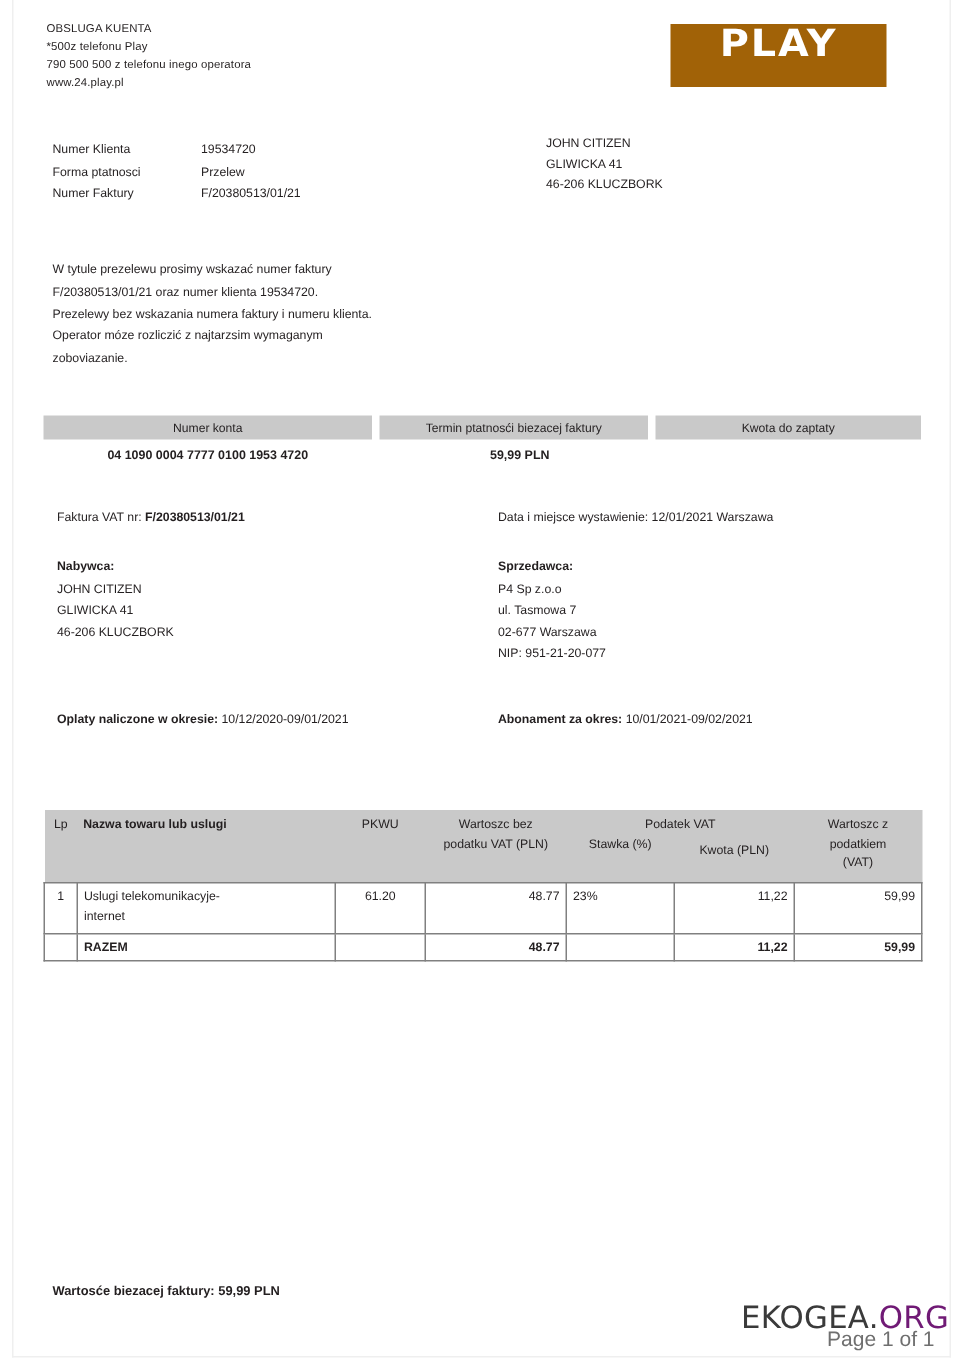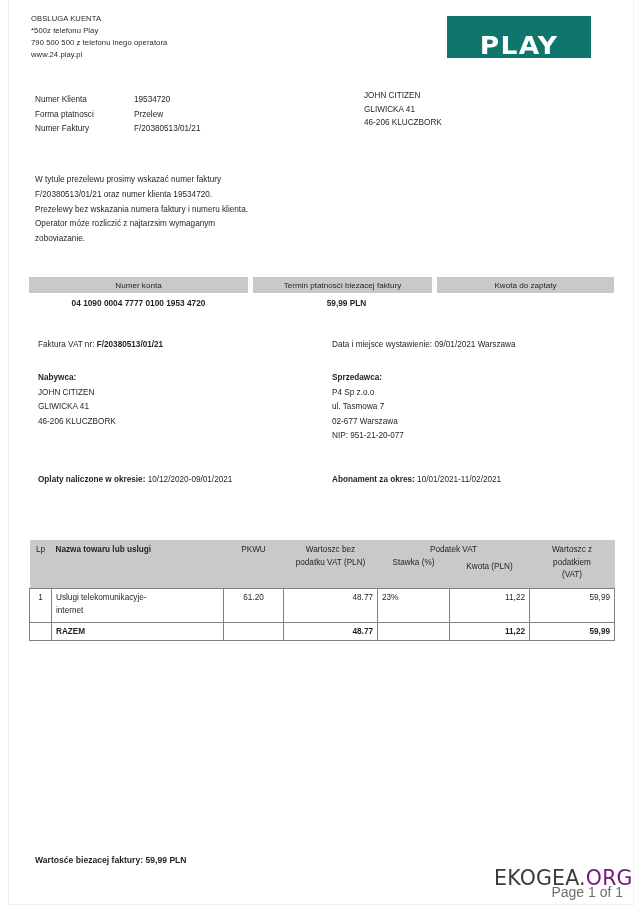--- a/index.html
+++ b/index.html
@@ -55,23 +55,23 @@
     letter-spacing: 0.1px;
   }
   .contact-block .ln { display: block; white-space: pre; }
 
   .play-logo {
     position: absolute;
     left: 447px;
     top: 16px;
     width: 144px;
     height: 42px;
-    background: #0f766e;
+    background: #a16207;
     display: flex;
-    align-items: flex-end;
+    align-items: flex-start;
     justify-content: center;
   }
   .play-logo .play-word {
     color: #ffffff;
     font-family: "DejaVu Sans", sans-serif;
     font-size: 25px;
     font-weight: bold;
     letter-spacing: 1.2px;
     line-height: 1;
     transform: scaleX(1.06);
@@ -361,42 +361,42 @@
     <div class="paybar-vals">
       <div class="cell c1">04 1090 0004 7777 0100 1953 4720</div>
       <div class="gap"></div>
       <div class="gap"></div>
       <div class="cell c3">59,99 PLN</div>
     </div>
   </div>
 
   <div class="inv-line">
     <span class="left"><span>Faktura VAT nr:</span> <b>F/20380513/01/21</b></span>
-    <span class="right"><span>Data i miejsce wystawienie:</span> <span>09/01/2021 Warszawa</span></span>
+    <span class="right"><span>Data i miejsce wystawienie:</span> <span>12/01/2021 Warszawa</span></span>
   </div>
 
   <div class="parties">
     <div class="col buyer">
       <span class="ttl">Nabywca:</span>
       <span class="ln">JOHN CITIZEN</span>
       <span class="ln">GLIWICKA 41</span>
       <span class="ln">46-206 KLUCZBORK</span>
     </div>
     <div class="col seller">
       <span class="ttl">Sprzedawca:</span>
       <span class="ln">P4 Sp z.o.o</span>
       <span class="ln">ul. Tasmowa 7</span>
       <span class="ln">02-677 Warszawa</span>
       <span class="ln">NIP: 951-21-20-077</span>
     </div>
   </div>
 
   <div class="periods">
     <span class="left"><b>Oplaty naliczone w okresie:</b> <span>10/12/2020-09/01/2021</span></span>
-    <span class="right"><b>Abonament za okres:</b> <span>10/01/2021-11/02/2021</span></span>
+    <span class="right"><b>Abonament za okres:</b> <span>10/01/2021-09/02/2021</span></span>
   </div>
 
   <table class="items">
     <colgroup>
       <col style="width:22px">
       <col style="width:172px">
       <col style="width:60px">
       <col style="width:94px">
       <col style="width:72px">
       <col style="width:80px">

